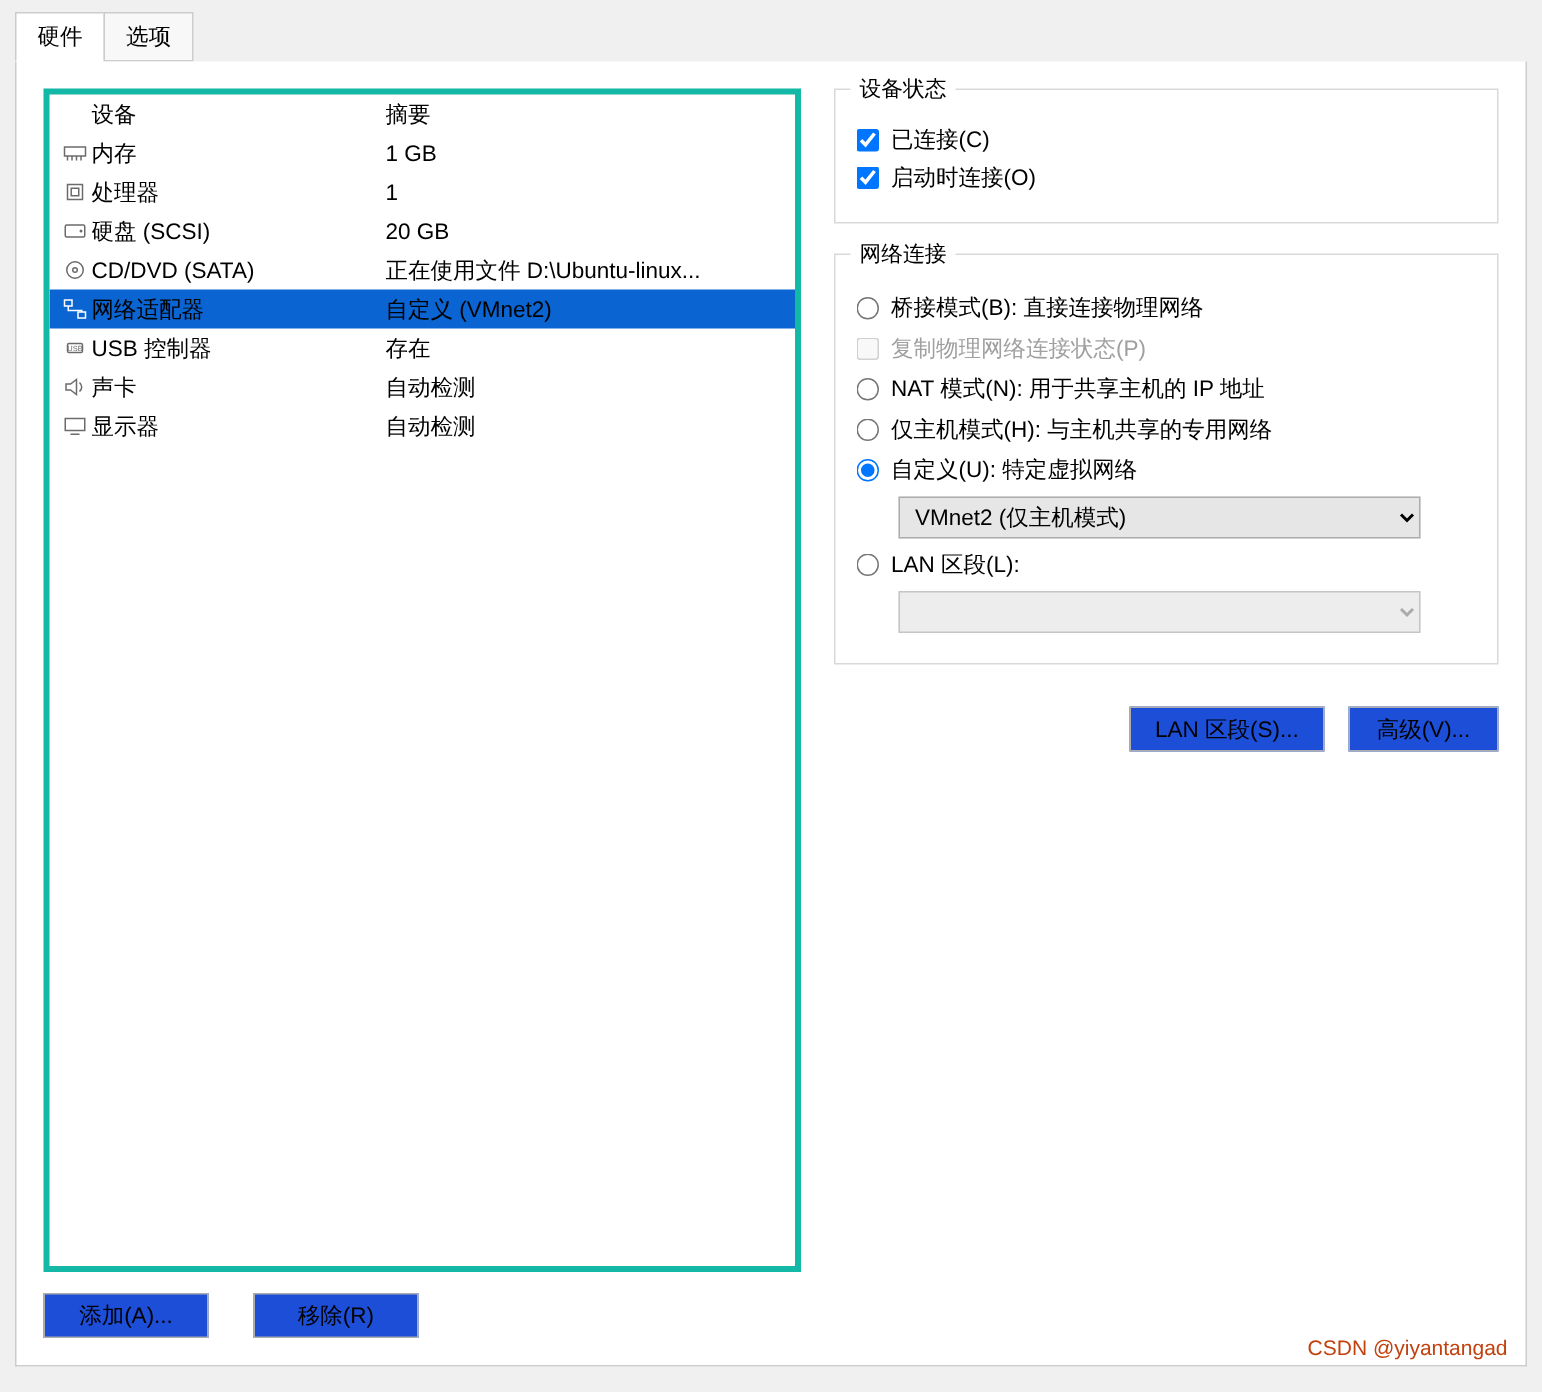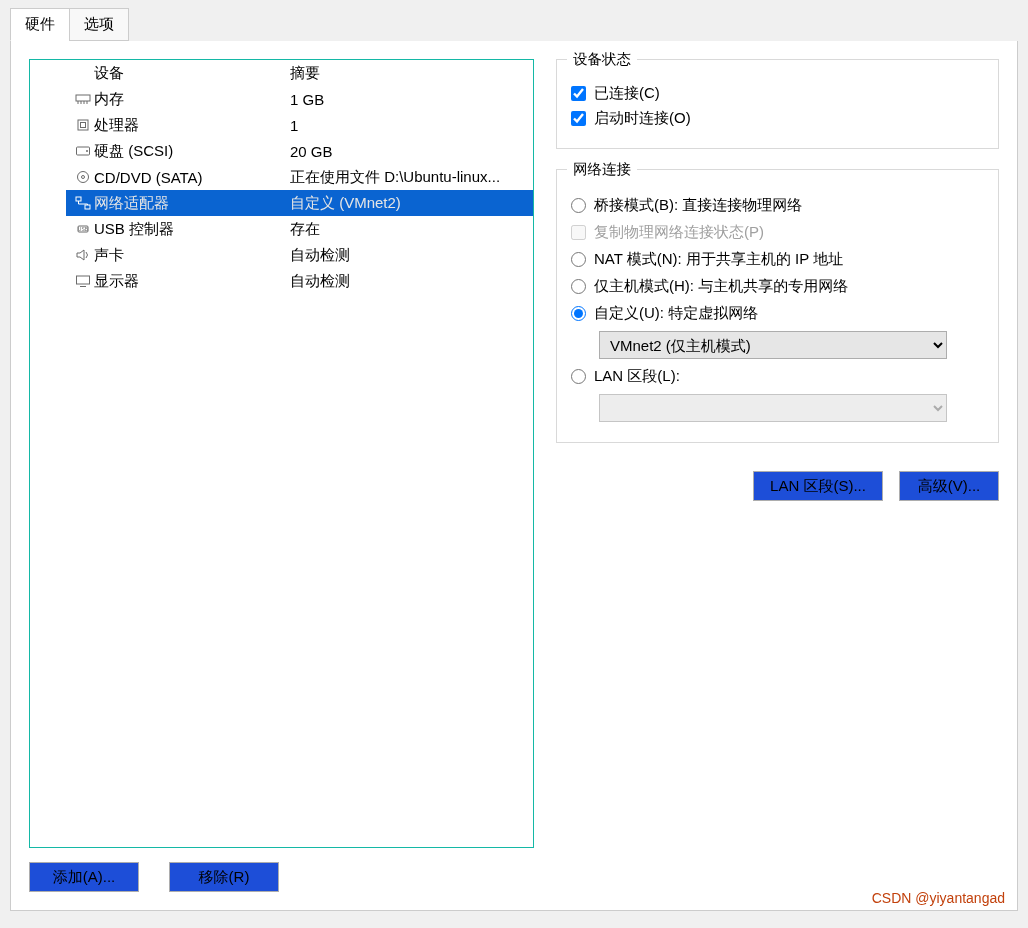--- a/index.html
+++ b/index.html
@@ -43,24 +43,23 @@
   gap: 22px;
   height: 100%;
 }
 .left-pane {
   width: 505px;
   display: flex;
   flex-direction: column;
 }
 .device-list {
   flex: 1;
-  border: 1px solid #14b8a6;
+  border: 4px solid #14b8a6;
   background: #fff;
   overflow: hidden;
-  padding-left: 36px;
 }
 .dev-row {
   display: flex;
   align-items: center;
   height: 26px;
   padding: 0 6px;
   cursor: default;
 }
 .dev-row .icon-cell {
   width: 22px;
@@ -77,21 +76,21 @@
 }
 .dev-row .sum-cell {
   flex: 1;
   white-space: nowrap;
   overflow: hidden;
   text-overflow: ellipsis;
 }
 .dev-row.header { font-weight: normal; }
 .dev-row.selected {
   background: #0a64d1;
-  color: #e5e5e5;
+  color: #000000;
 }
 .dev-row.selected .icon-cell svg { stroke: #fff; fill: none; }
 .dev-row.selected .name-cell span {
   background: #0a64d1;
 }
 .btn-row {
   display: flex;
   gap: 30px;
   margin-top: 14px;
 }

